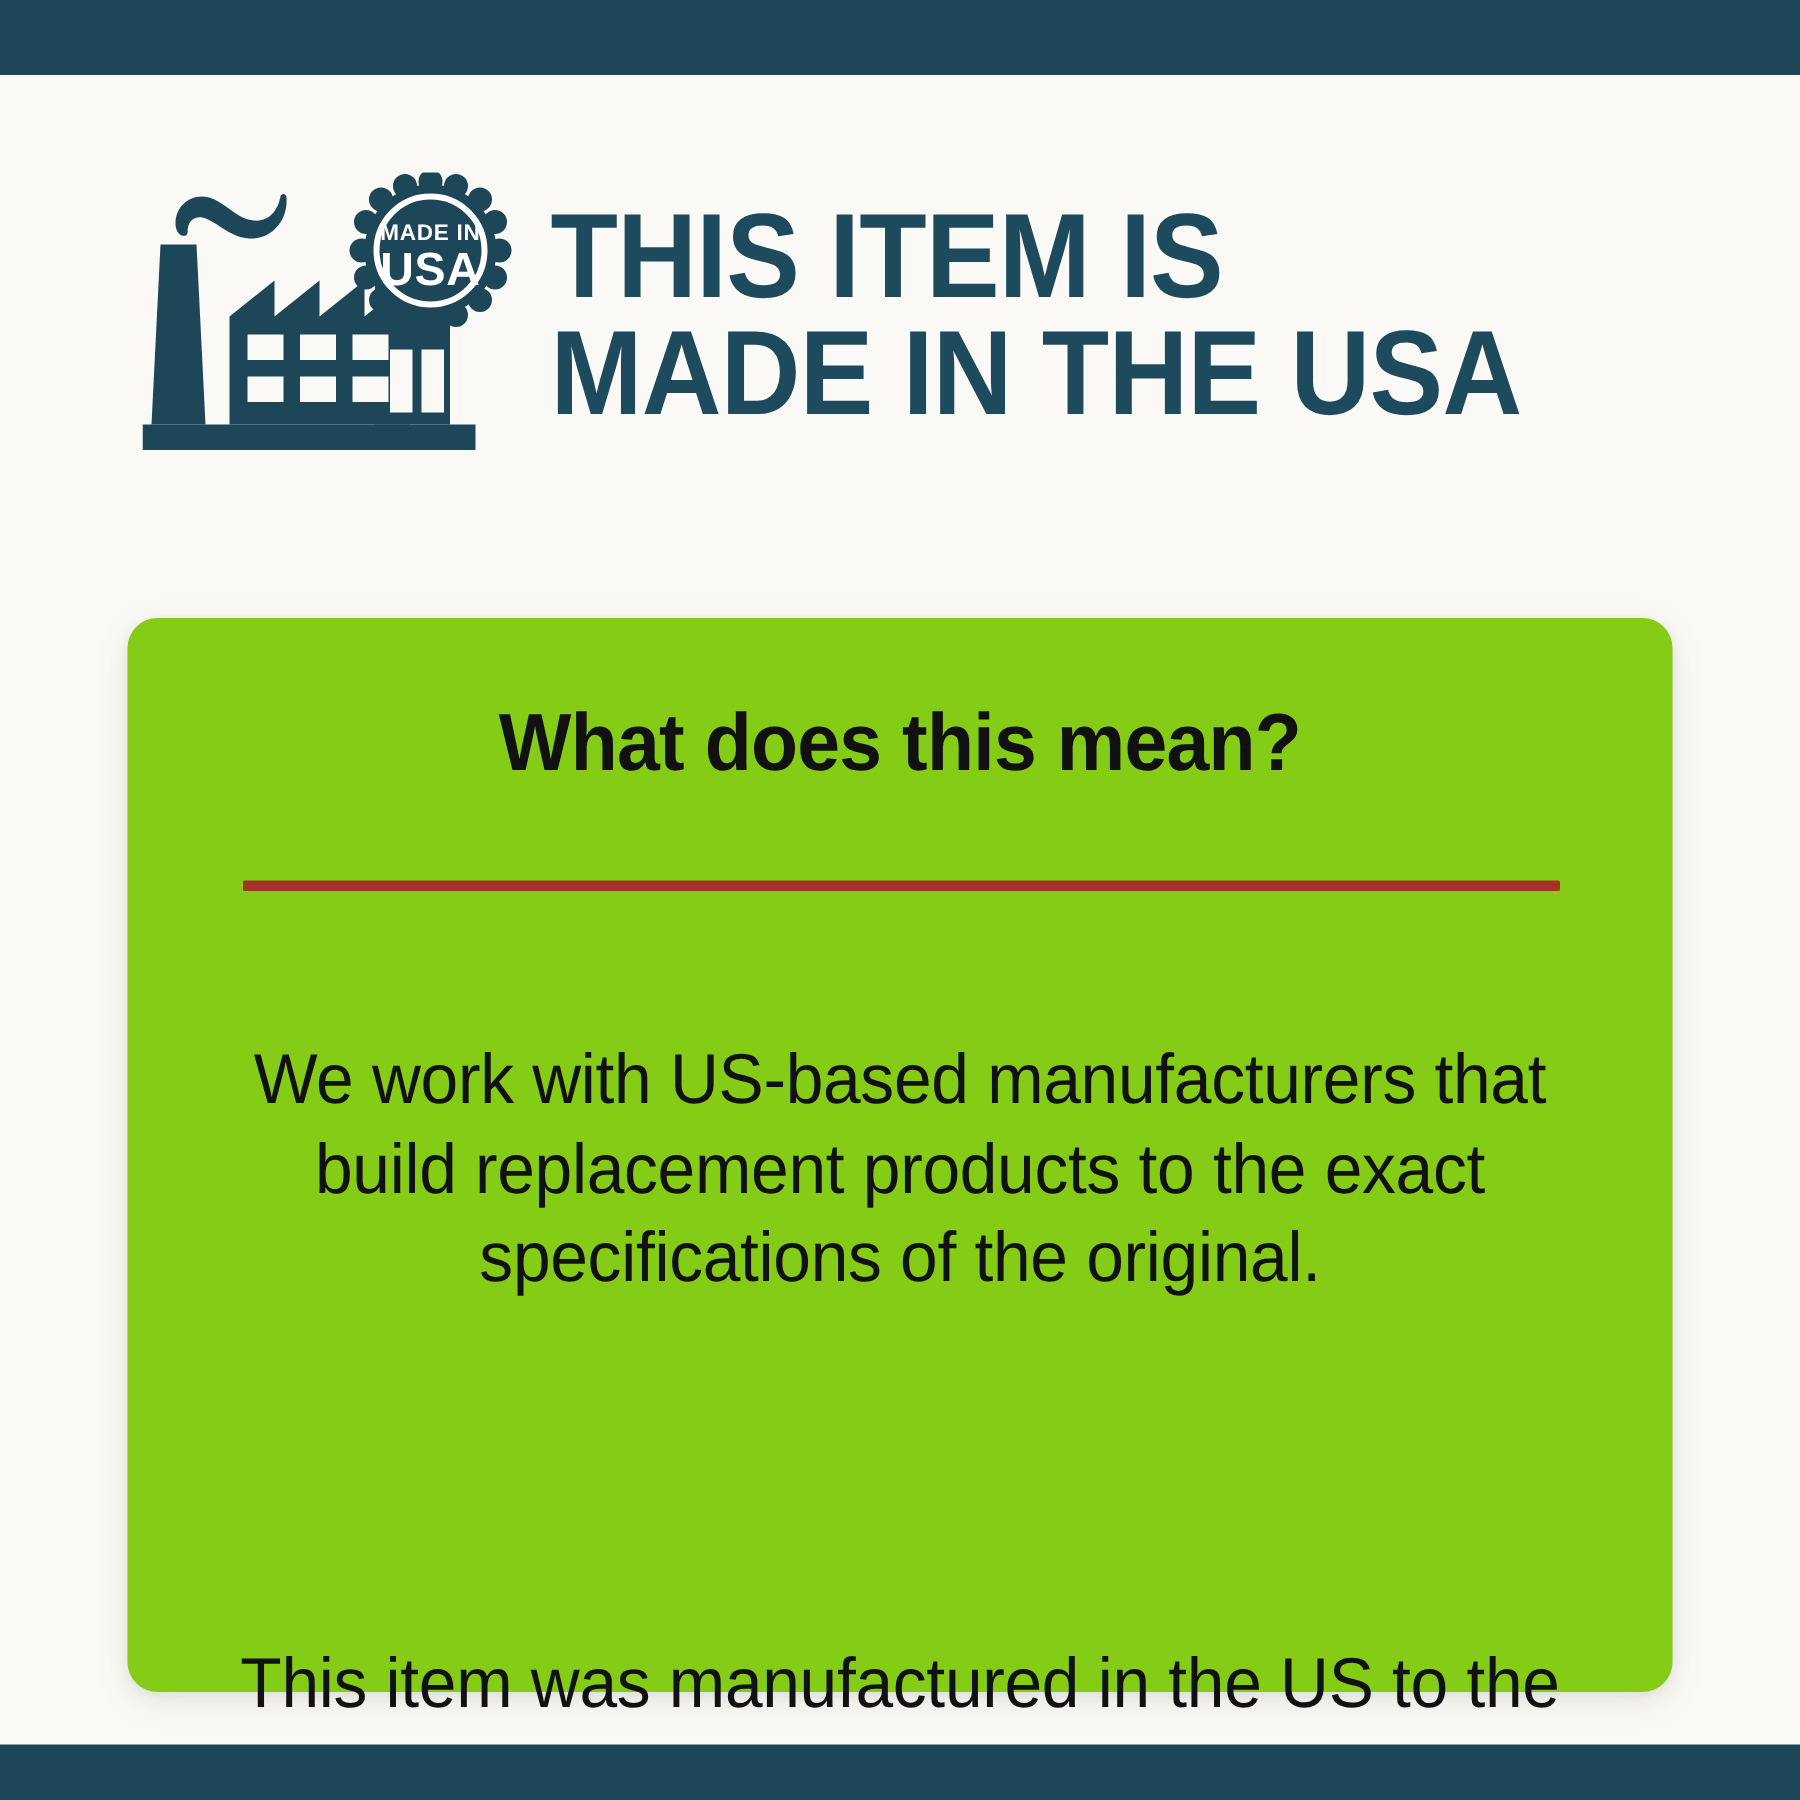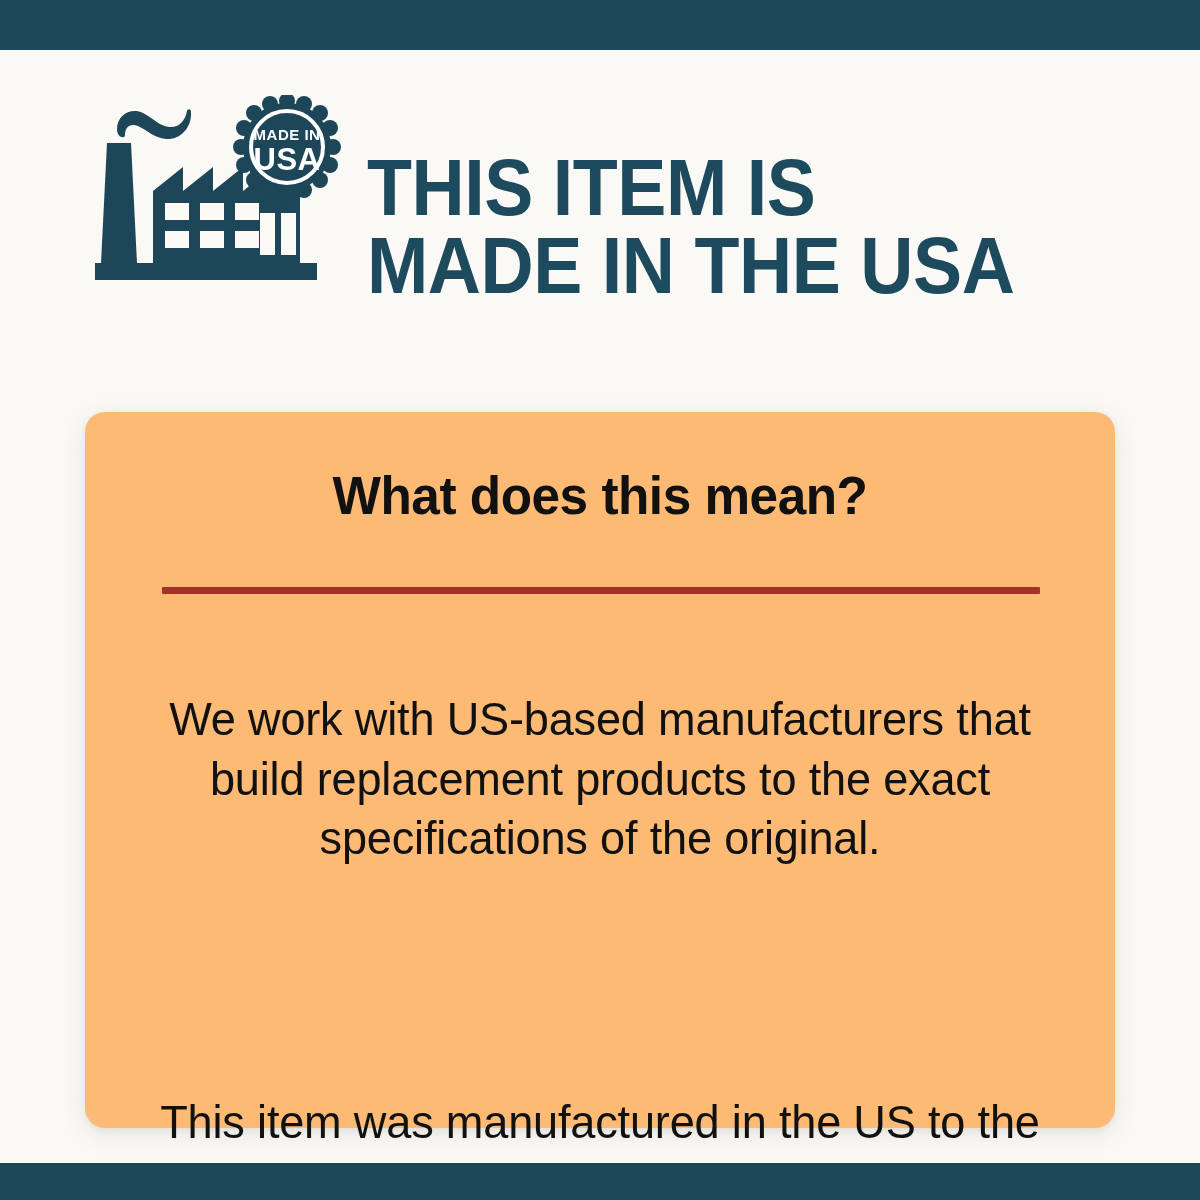--- a/index.html
+++ b/index.html
@@ -42,21 +42,21 @@
   }
 
   
   .header {
     position: absolute;
     top: 45px;
     left: 0;
     width: 1200px;
     height: 230px;
     display: flex;
-    align-items: flex-start;
+    align-items: center;
   }
   .logo-mark {
     width: 250px;
     height: 190px;
     margin-left: 95px;
     flex: none;
     position: relative;
   }
   .logo-mark svg {
     display: block;
@@ -80,21 +80,21 @@
     display: block;
   }
 
   
   .card {
     position: absolute;
     left: 85px;
     top: 362px;
     width: 1030px;
     height: 716px;
-    background: #fdba74;
+    background: #84cc16;
     border-radius: 20px;
     box-shadow: 0 6px 22px rgba(90, 90, 80, 0.13),
                 0 2px 6px rgba(90, 90, 80, 0.08);
   }
 
   .card-title {
     position: absolute;
     top: 52px;
     left: 0;
     width: 1030px;

